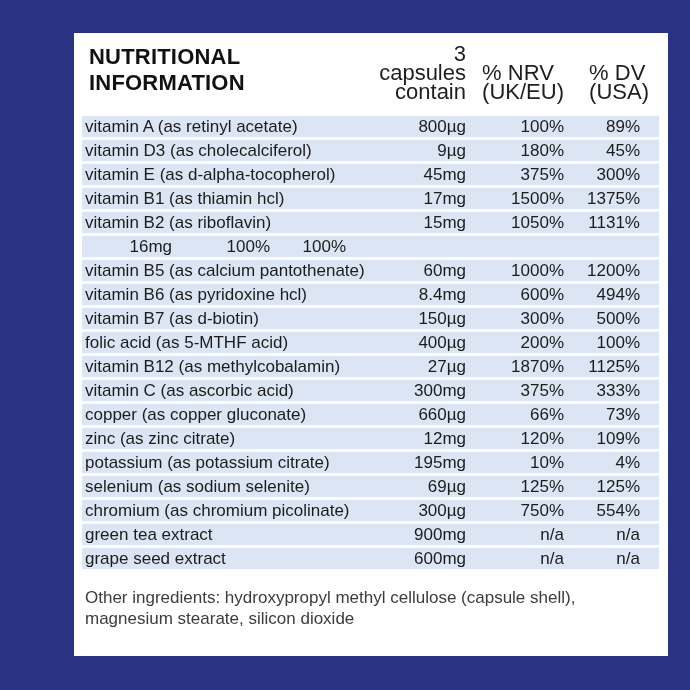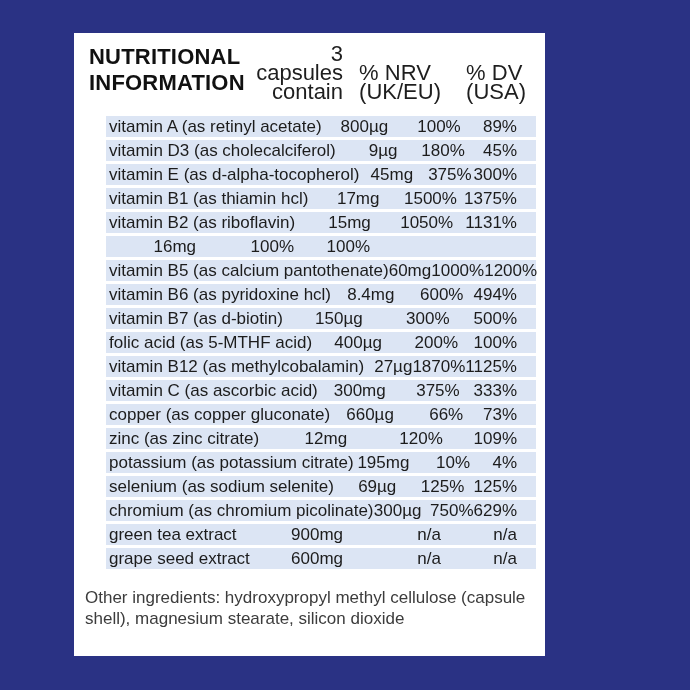--- a/index.html
+++ b/index.html
@@ -14,21 +14,21 @@
   body{
     background:var(--bg);
     font-family:"Liberation Sans", sans-serif;
     color:var(--text);
     position:relative;
     overflow:hidden;
   }
   .panel{
     position:absolute;
     left:74px; top:33px;
-    width:471px; height:623px;
+    width:594px; height:623px;
     background:var(--panel);
   }
   
   .head{
     height:83px;
     display:flex;
     align-items:stretch;
     padding:0 9px 0 8px;
   }
   .title{
@@ -59,21 +59,20 @@
     white-space:pre-line;
   }
   
   .c-amount{width:90px; text-align:right;}
   .c-nrv{width:98px; text-align:right;}
   .c-dv{width:95px; text-align:right; padding-right:19px;}
   .hcol.c-dv{padding-right:10px;}
   
   .rows{
     padding:0 9px 0 8px;
-    margin-left:24px;
   }
   .t-row{
     display:flex;
     background:var(--stripe);
     height:21px;
     line-height:21px;
     margin-bottom:3px;
     font-size:17px;
   }
   .cell{white-space:nowrap; overflow:visible;}
@@ -196,21 +195,21 @@
       <div class="t-row">
         <div class="cell c-label">selenium (as sodium selenite)</div>
         <div class="cell c-amount">69µg</div>
         <div class="cell c-nrv">125%</div>
         <div class="cell c-dv">125%</div>
       </div>
       <div class="t-row">
         <div class="cell c-label">chromium (as chromium picolinate)</div>
         <div class="cell c-amount">300µg</div>
         <div class="cell c-nrv">750%</div>
-        <div class="cell c-dv">629%</div>
+        <div class="cell c-dv">554%</div>
       </div>
       <div class="t-row">
         <div class="cell c-label">green tea extract</div>
         <div class="cell c-amount">900mg</div>
         <div class="cell c-nrv">n/a</div>
         <div class="cell c-dv">n/a</div>
       </div>
       <div class="t-row">
         <div class="cell c-label">grape seed extract</div>
         <div class="cell c-amount">600mg</div>

